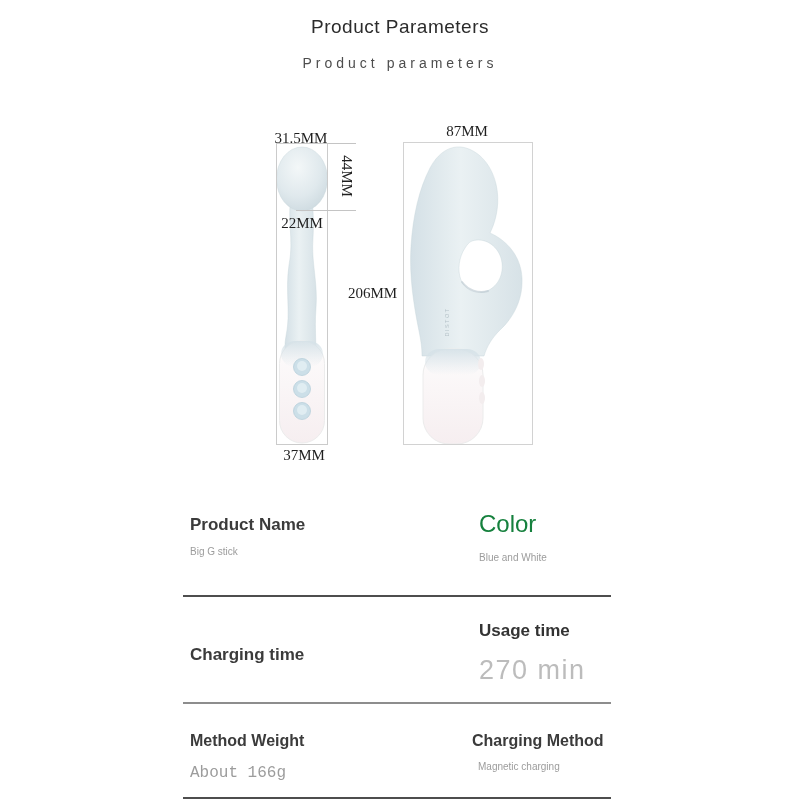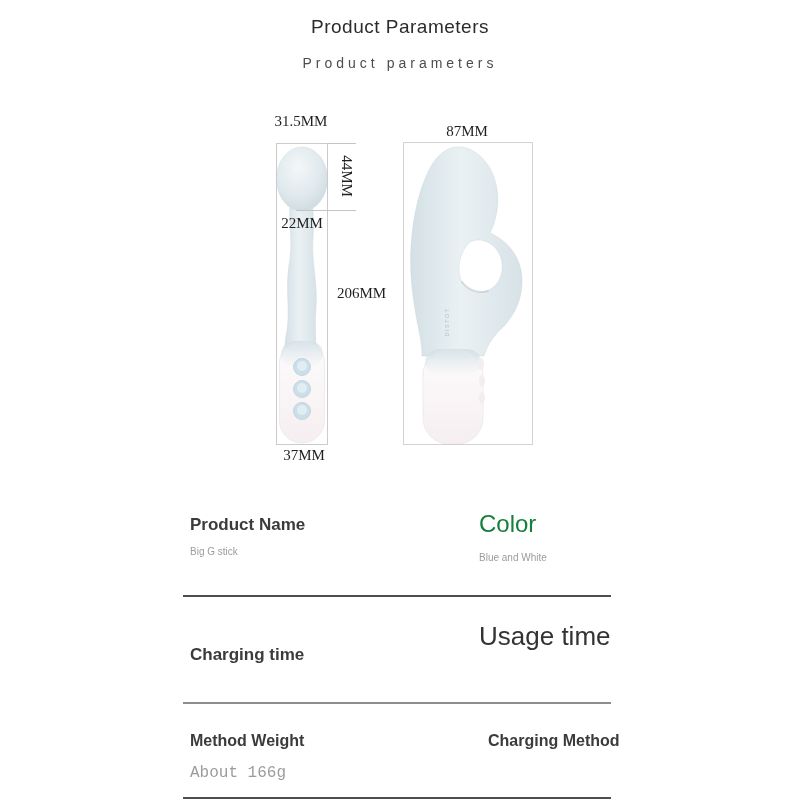--- a/index.html
+++ b/index.html
@@ -10,21 +10,21 @@
               color:#2c2c2c;letter-spacing:0.5px;}
   .page-subtitle{left:0;right:0;top:55px;text-align:center;font-size:14px;font-weight:400;
                  color:#4d4d4d;letter-spacing:4px;}
   .dim-label{font-family:"Liberation Serif",serif;font-size:15px;color:#1f1f1f;
              text-align:center;white-space:nowrap;}
   .dim-label.rot{transform:translate(-50%,-50%) rotate(90deg);}
   .measure-box{border:1px solid #cbcbcb;}
   .measure-line{background:#c4c4c4;}
   .spec-label{font-size:17px;color:#3b3b3b;font-weight:600;white-space:nowrap;text-align:center;}
   .spec-label-lg{font-size:24px;color:#15803d;font-weight:500;white-space:nowrap;}
-  .spec-label-md{font-size:26px;color:#333333;font-weight:400;white-space:nowrap;}
+  .spec-label-md{font-size:17px;color:#333333;font-weight:700;white-space:nowrap;}
   .spec-value{font-size:10px;color:#9c9c9c;}
   .spec-value-lg{font-size:27px;color:#bcbcbc;letter-spacing:1.5px;white-space:nowrap;}
   .divider-dark{background:#4e4e4e;height:2px;}
   .divider-light{background:#8d8d8d;height:2px;}
 </style>
 </head>
 <body>
 
 <div class="canvas">
 
@@ -87,35 +87,37 @@
       <ellipse cx="482" cy="398" rx="3" ry="6" fill="#f3edee"></ellipse>
       <text x="449" y="322" transform="rotate(-90 449 322)" text-anchor="middle" font-size="5.5" letter-spacing="1.5" fill="#b6c3c9" font-family="Liberation Sans, sans-serif">DISTOT</text>
     </g>
   </svg>
 
   <div class="abs measure-box" style="left:276px;top:143px;width:50px;height:300px;"></div>
   <div class="abs measure-line" style="left:327px;top:143px;width:29px;height:1px;"></div>
   <div class="abs measure-line" style="left:296px;top:210px;width:60px;height:1px;"></div>
   <div class="abs measure-box" style="left:403px;top:142px;width:128px;height:301px;border-color:#d2d2d2;"></div>
 
-  <div class="abs dim-label" style="left:256px;top:113px;width:90px;">31.5MM</div>
+  <div class="abs dim-label" style="left:256px;top:130px;width:90px;">31.5MM</div>
   <div class="abs dim-label rot" style="left:346px;top:176px;">44MM</div>
   <div class="abs dim-label" style="left:257px;top:215px;width:90px;">22MM</div>
   <div class="abs dim-label" style="left:259px;top:447px;width:90px;">37MM</div>
   <div class="abs dim-label" style="left:403px;top:123px;width:128px;">87MM</div>
-  <div class="abs dim-label" style="left:328px;top:285px;width:67px;text-align:center;">206MM</div>
+  <div class="abs dim-label" style="left:348px;top:285px;width:67px;text-align:left;">206MM</div>
 
   <div class="abs spec-label" style="left:190px;top:515px;">Product Name</div>
   <div class="abs spec-value" style="left:190px;top:546px;">Big G stick</div>
   <div class="abs spec-label-lg" style="left:479px;top:510px;">Color</div>
   <div class="abs spec-value" style="left:479px;top:552px;">Blue and White</div>
   <div class="abs divider-dark" style="left:183px;top:595px;width:428px;"></div>
 
   <div class="abs spec-label" style="left:190px;top:625px;margin-top:20px;">Charging time</div>
   <div class="abs spec-label-md" style="left:479px;top:621px;">Usage time</div>
+  <div class="abs spec-value-lg" style="left:479px;top:655px;">270 min</div>
   <div class="abs divider-light" style="left:183px;top:702px;width:428px;"></div>
 
   <div class="abs spec-label" style="left:190px;top:732px;font-size:16px;">Method Weight</div>
   <div class="abs spec-value" style="left:190px;top:764px;font-size:16px;font-family:Liberation Mono, monospace;">About 166g</div>
-  <div class="abs spec-label" style="left:472px;top:732px;font-size:16px;margin-left:16px;">Charging Method</div>
+  <div class="abs spec-label" style="left:472px;top:732px;font-size:16px;">Charging Method</div>
+  <div class="abs spec-value" style="left:478px;top:761px;width:95px;line-height:1.15;">Magnetic charging</div>
   <div class="abs divider-dark" style="left:183px;top:797px;width:428px;"></div>
 
 </div>
 
 </body></html>

